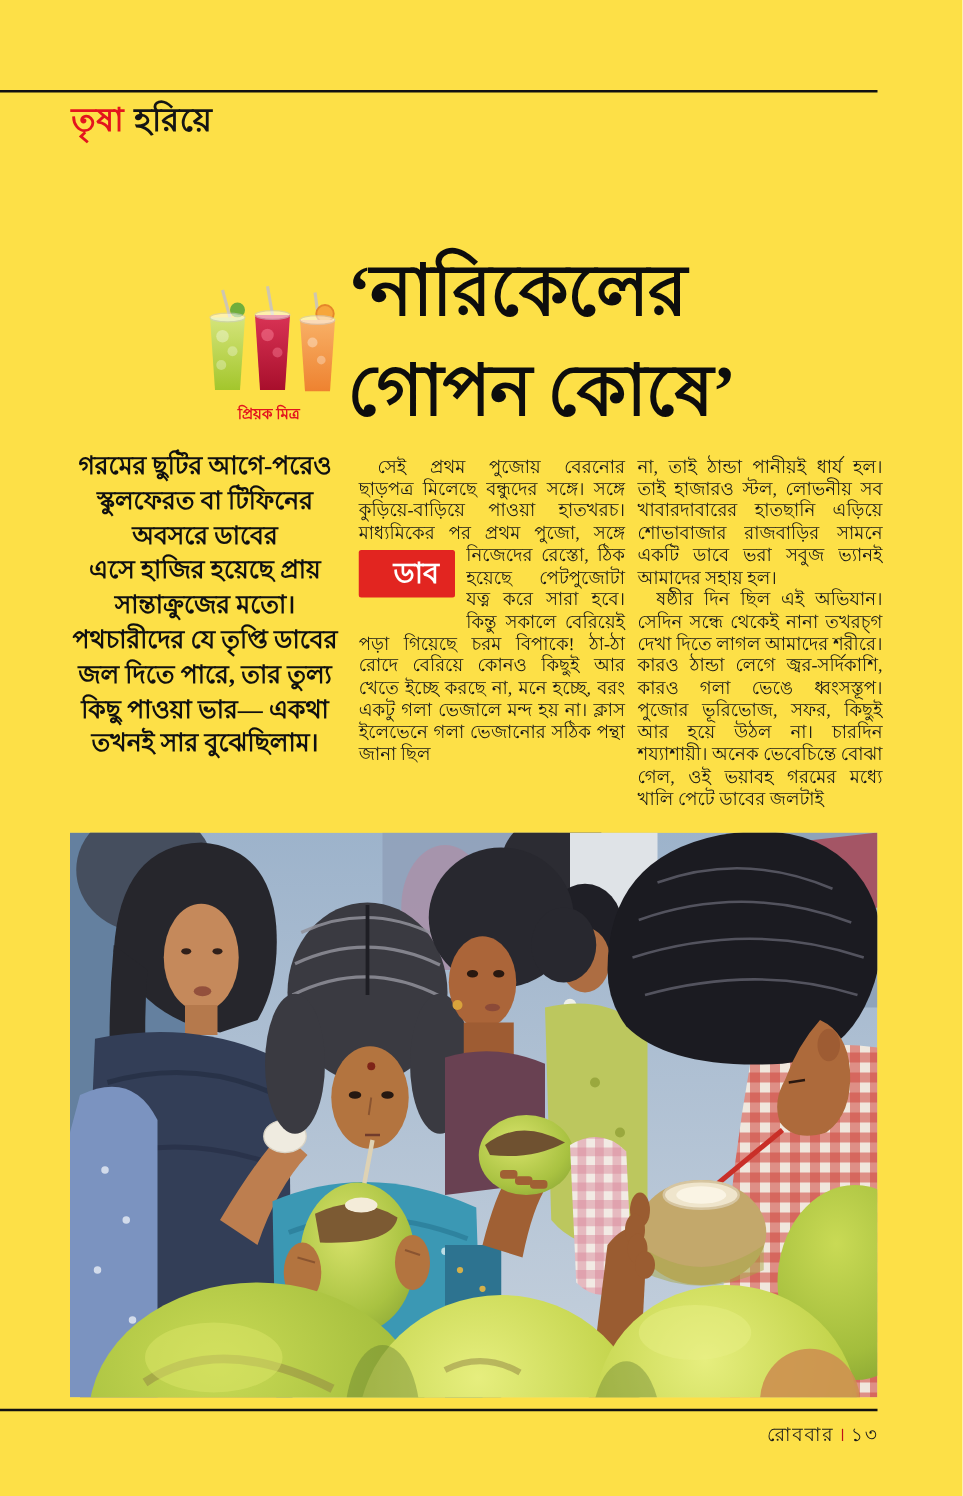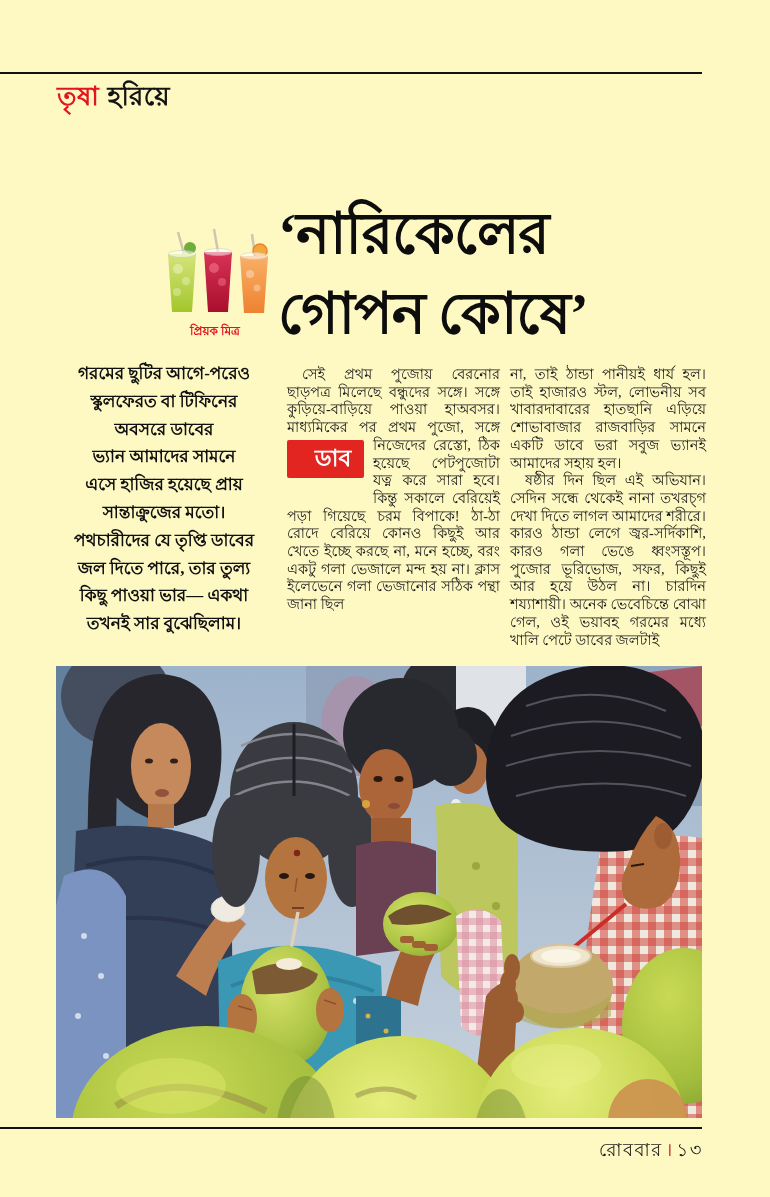--- a/index.html
+++ b/index.html
@@ -1,40 +1,40 @@
 <!DOCTYPE html>
 <html lang="bn"><head>
 <meta charset="utf-8">
 <style>
   html,body{margin:0;padding:0;background:#ffffff;}
-  .page{position:relative;width:770px;height:1197px;background:#fef9c3;overflow:hidden;
+  .page{position:relative;width:770px;height:1197px;background:#fde047;overflow:hidden;
         font-family:"Liberation Serif","DejaVu Serif",serif;color:#141414;}
   .rule{position:absolute;background:#111;}
   .top-rule{left:0;top:72px;width:702px;height:2px;}
   .bottom-rule{left:0;top:1127px;width:702px;height:2px;}
   .masthead{position:absolute;left:57px;top:76px;font-size:26px;font-weight:bold;letter-spacing:.5px;}
   .masthead .red{color:#e3141e;margin-right:8px;}
   .drinks{position:absolute;left:156px;top:224px;width:120px;height:92px;}
   .byline{position:absolute;left:140px;top:322px;width:150px;text-align:center;
           font-size:12px;font-weight:bold;color:#e3141e;}
   .headline{position:absolute;left:278px;top:194px;width:420px;
             font-size:57px;line-height:80px;font-weight:bold;color:#0d0d0d;letter-spacing:-1px;}
   .standfirst{position:absolute;left:38px;top:360px;width:252px;text-align:center;
-              font-size:17px;line-height:27.8px;font-weight:bold;color:#101010;}
+              font-size:20px;line-height:27.8px;font-weight:bold;color:#101010;}
   .col{position:absolute;top:366px;font-size:14.5px;line-height:17.7px;text-align:justify;color:#181818;}
   .col2{left:287px;width:213px;}
   .col3{left:510px;width:196px;}
   .col p{margin:0;}
   .col p.indent{text-indent:15px;}
   .daab{float:left;width:77px;height:38px;margin:3px 9px 17px 0;background:#e22520;
         color:#fff;font-size:23px;font-weight:bold;text-align:center;line-height:38px;border-radius:2px;}
   .photo{position:absolute;left:56px;top:666px;width:646px;height:452px;overflow:hidden;}
   .photo svg{display:block;}
   .footer{position:absolute;left:0;top:1136px;width:703px;text-align:right;
-          font-size:18px;letter-spacing:1.5px;color:#1a1a1a;}
+          font-size:15px;letter-spacing:1.5px;color:#1a1a1a;}
   .footer .sep{color:#c01018;padding:0 3px;}
 </style>
 </head>
 <body>
 
 <div class="page">
 
   <div class="rule top-rule"></div>
 
   <div class="masthead">
@@ -82,31 +82,30 @@
 
   <div class="headline">
     <div>‘নারিকেলের</div>
     <div>গোপন কোষে’</div>
   </div>
 
   <div class="standfirst">
     <div>গরমের ছুটির আগে-পরেও</div>
     <div>স্কুলফেরত বা টিফিনের</div>
     <div>অবসরে ডাবের</div>
-    <div>ভ্যান আমাদের সামনে</div>
     <div>এসে হাজির হয়েছে প্রায়</div>
     <div>সান্তাক্রুজের মতো।</div>
     <div>পথচারীদের যে তৃপ্তি ডাবের</div>
     <div>জল দিতে পারে, তার তুল্য</div>
     <div>কিছু পাওয়া ভার— একথা</div>
     <div>তখনই সার বুঝেছিলাম।</div>
   </div>
 
   <div class="col col2">
-    <p class="indent"><span>সেই প্রথম পুজোয় বেরনোর ছাড়পত্র মিলেছে বন্ধুদের সঙ্গে। সঙ্গে কুড়িয়ে-বাড়িয়ে পাওয়া হাঅবসর। মাধ্যমিকের পর প্রথম পুজো, সঙ্গে</span>
+    <p class="indent"><span>সেই প্রথম পুজোয় বেরনোর ছাড়পত্র মিলেছে বন্ধুদের সঙ্গে। সঙ্গে কুড়িয়ে-বাড়িয়ে পাওয়া হাতখরচ। মাধ্যমিকের পর প্রথম পুজো, সঙ্গে</span>
       <span class="daab">ডাব</span>
       <span>নিজেদের রেস্তো, ঠিক হয়েছে পেটপুজোটা যত্ন করে সারা হবে। কিন্তু সকালে বেরিয়েই পড়া গিয়েছে চরম বিপাকে! ঠা-ঠা রোদে বেরিয়ে কোনও কিছুই আর খেতে ইচ্ছে করছে না, মনে হচ্ছে, বরং একটু গলা ভেজালে মন্দ হয় না। ক্লাস ইলেভেনে গলা ভেজানোর সঠিক পন্থা জানা ছিল</span></p>
   </div>
 
   <div class="col col3">
     <p>না, তাই ঠান্ডা পানীয়ই ধার্য হল। তাই হাজারও স্টল, লোভনীয় সব খাবারদাবারের হাতছানি এড়িয়ে শোভাবাজার রাজবাড়ির সামনে একটি ডাবে ভরা সবুজ ভ্যানই আমাদের সহায় হল।</p>
     <p class="indent">ষষ্ঠীর দিন ছিল এই অভিযান। সেদিন সন্ধে থেকেই নানা তখরচ্গ দেখা দিতে লাগল আমাদের শরীরে। কারও ঠান্ডা লেগে জ্বর-সর্দিকাশি, কারও গলা ভেঙে ধ্বংসস্তূপ। পুজোর ভূরিভোজ, সফর, কিছুই আর হয়ে উঠল না। চারদিন শয্যাশায়ী। অনেক ভেবেচিন্তে বোঝা গেল, ওই ভয়াবহ গরমের মধ্যে খালি পেটে ডাবের জলটাই</p>
   </div>
 
   <div class="photo">

